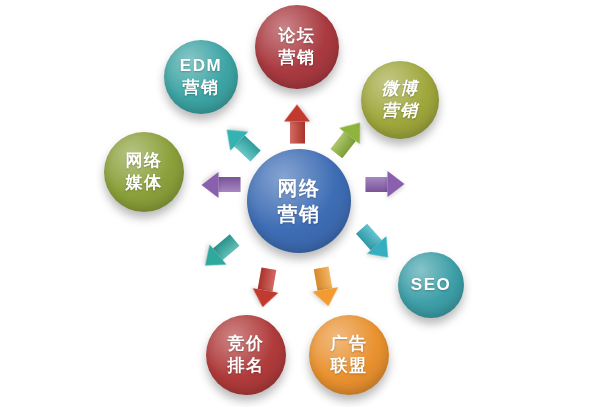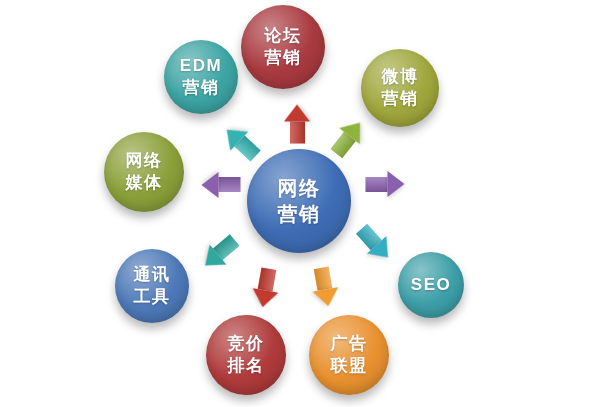--- a/index.html
+++ b/index.html
@@ -75,50 +75,46 @@
   <div class="arrow" style="left: 241px; top: 143px; --r: -137deg; --c: #35b3b3;">
     <div class="shaft"></div>
       <div class="head"></div>
   </div>
 
   <div class="circle" style="left: 299px; top: 201px; --d: 104px; --fs: 20px; --c: #3e6db5;">
     <span>网络</span>
     <span>营销</span>
   </div>
 
-  <div class="circle" style="left: 283px; top: 47px; text-align: center; --d: 84px; --c: #a93a40;">
+  <div class="circle" style="left: 297px; top: 47px; text-align: center; --d: 84px; --c: #a93a40;">
     <span>论坛</span>
     <span>营销</span>
   </div>
 
-  <div class="circle" style="left: 400px; top: 88px; --d: 78px; --c: #9fa73c;">
+  <div class="circle" style="left: 400px; top: 100px; font-style: italic; --d: 78px; --c: #9fa73c;">
     <span>微博</span>
     <span>营销</span>
   </div>
 
 
   <div class="circle" style="left: 431px; top: 285px; --d: 66px; --fs: 17px; --c: #3d9fa8;">
     <span>SEO</span>
     <span></span>
   </div>
 
   <div class="circle" style="left: 349px; top: 355px; --d: 80px; --c: #e9912f;">
     <span>广告</span>
     <span>联盟</span>
   </div>
 
   <div class="circle" style="left: 246px; top: 355px; justify-content: center; --d: 80px; --c: #b03b3b;">
     <span>竞价</span>
     <span>排名</span>
   </div>
 
-  <div class="circle" style="left: 152px; top: 286px; --d: 74px; --c: #4d79b8;">
-    <span>通讯</span>
-    <span>工具</span>
-  </div>
 
   <div class="circle" style="left: 144px; top: 172px; --d: 80px; --c: #8ba03a;">
     <span>网络</span>
     <span>媒体</span>
   </div>
 
   <div class="circle" style="left: 201px; top: 77px; --d: 74px; --c: #3da4a4;">
     <span>EDM</span>
     <span>营销</span>
   </div>

